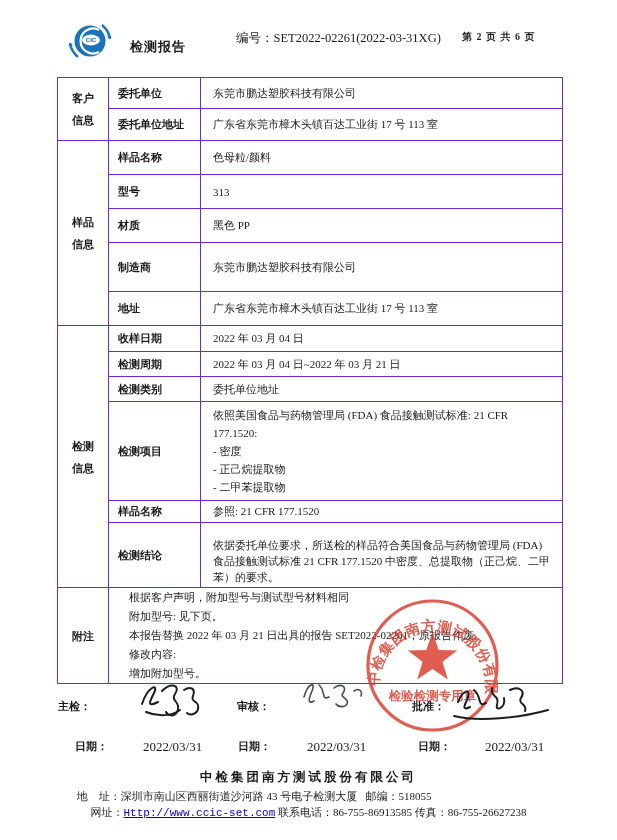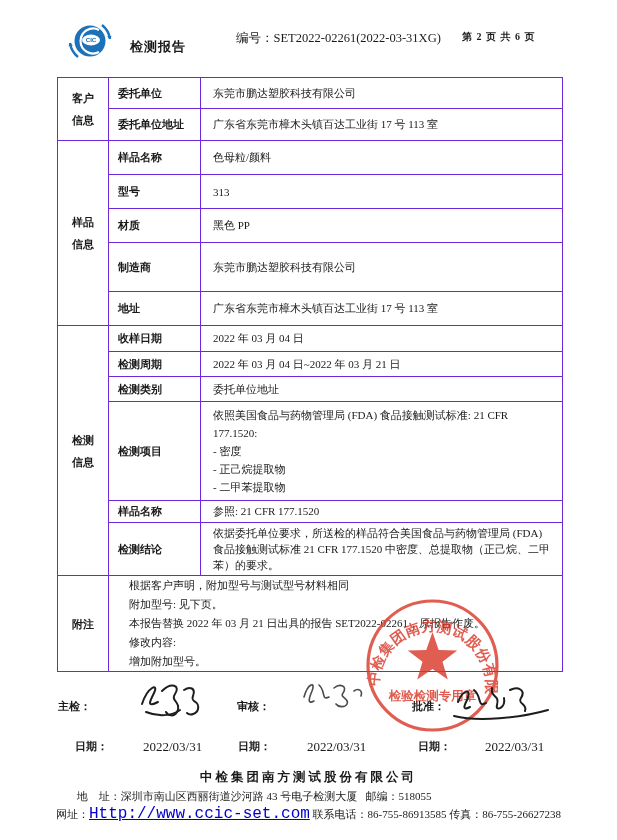--- a/index.html
+++ b/index.html
@@ -13,37 +13,37 @@
   .hdr-no { position:absolute; left:236px; top:30px; font-size:12.5px; font-weight:normal; }
   .hdr-page { position:absolute; left:462px; top:30px; font-size:10px; font-weight:bold; letter-spacing:1px; }
 
   
   table.report { position:absolute; left:57px; top:77px; width:505px; border-collapse:collapse; table-layout:fixed; }
   table.report td { border:1px solid #6d28d9; font-size:11px; vertical-align:middle; overflow:hidden; }
   td.group { width:51px; text-align:center; font-weight:bold; white-space:pre-line; line-height:22px; }
   td.flabel { width:92px; font-weight:bold; padding-left:9px; }
   td.fvalue { width:362px; padding-left:12px; padding-right:8px; }
   td.multiline { white-space:pre-line; line-height:18px; padding-top:4px; padding-bottom:4px; vertical-align:middle; }
-  td.wrap3 { line-height:16px; padding-top:2px; padding-bottom:2px; }
+  td.wrap3 { line-height:16px; padding-top:14px; padding-bottom:2px; }
   td.notes { white-space:pre-line; line-height:19px; vertical-align:middle; padding-left:20px; }
 
   
   .sig-label { position:absolute; font-size:11px; font-weight:bold; }
   .sig-date-label { position:absolute; font-size:11px; font-weight:bold;font-family:Liberation Mono, monospace; }
   .sig-date { position:absolute; font-size:13px; }
   .sig-svg { position:absolute; }
 
   
   .stamp { position:absolute; left:362px; top:595px; width:141px; height:141px; opacity:0.82; z-index:5; pointer-events:none; }
 
   
   .ft-company { position:absolute; left:0; top:769px; width:617px; text-align:center; font-size:12.5px; font-weight:bold; letter-spacing:3px; }
   .ft-line1 { position:absolute; left:0; top:789px; width:508px; text-align:center; font-size:11px; }
   .ft-line2 { position:absolute; left:0; top:805px; width:617px; text-align:center; font-size:11px; }
-  .ft-url { color:#0000cc; text-decoration:underline; font-family:"Liberation Mono","DejaVu Sans Mono",monospace; font-size:16px;margin-top:8px; }
+  .ft-url { color:#0000cc; text-decoration:underline; font-family:"Liberation Mono","DejaVu Sans Mono",monospace; font-size:11px;margin-top:8px; }
 </style>
 </head>
 <body>
 
 <div class="page">
 
   <svg class="hdr-logo" viewBox="0 0 48 48">
     <circle cx="24" cy="24" r="15.5" fill="#1b72b8"></circle>
     <path d="M 33,13 A 12.5,12.5 0 1 0 33,35" fill="none" stroke="#ffffff" stroke-width="2.2"></path>
     <ellipse cx="25" cy="23" rx="9" ry="5.4" fill="#ffffff"></ellipse>

